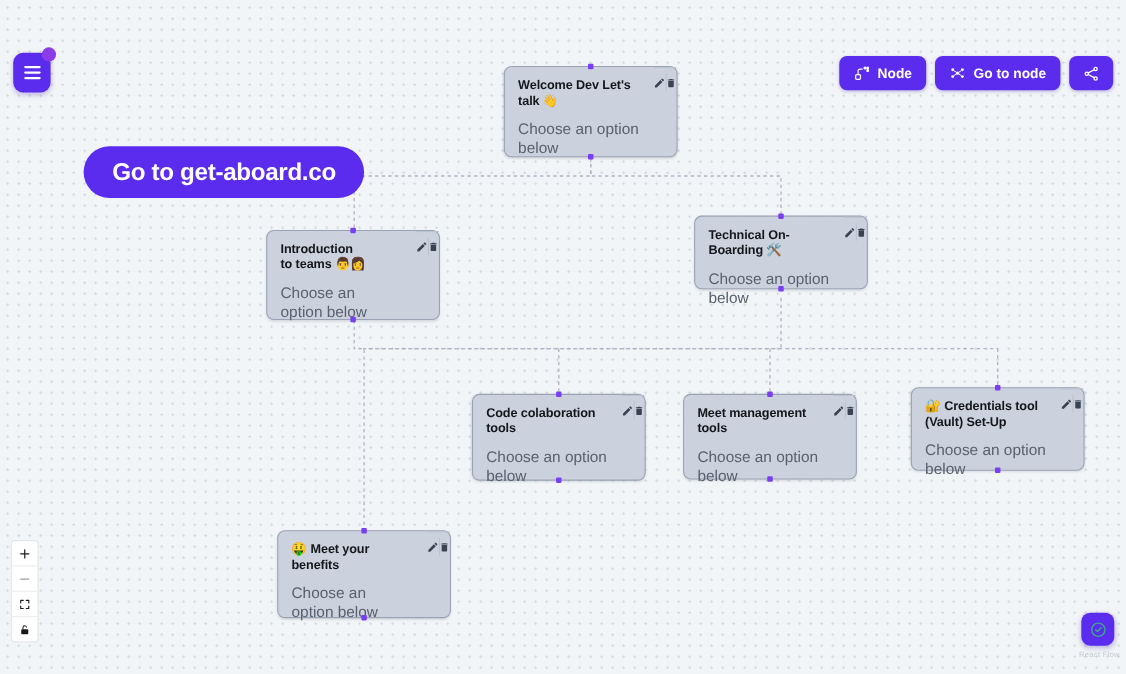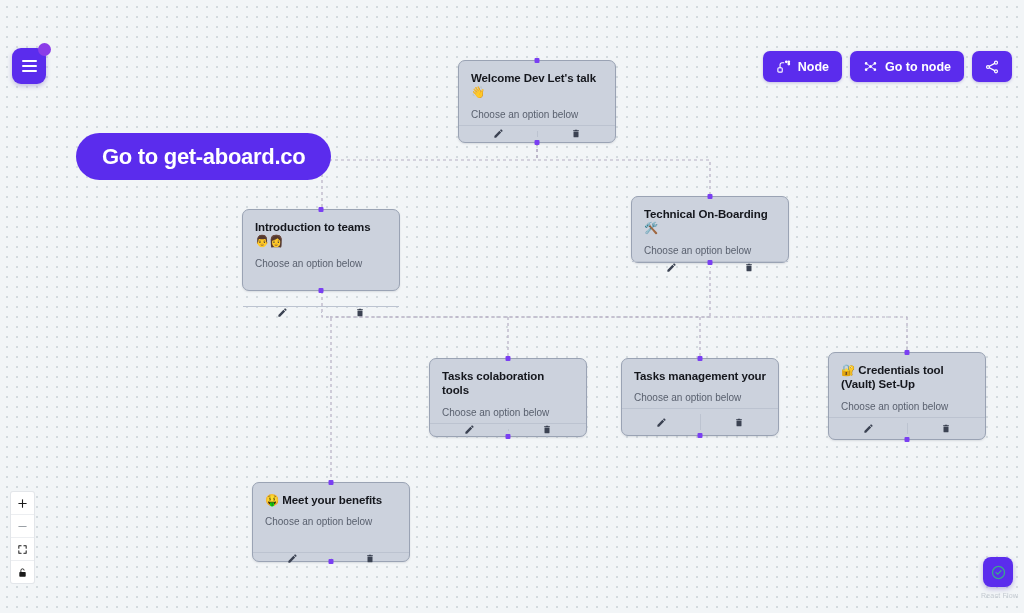--- a/index.html
+++ b/index.html
@@ -33,36 +33,36 @@
 
   
   .node {
     position: absolute;
     background: #ccd2dd;
     border: 1px solid #9aa3b4;
     border-radius: 7px;
     box-sizing: border-box;
     box-shadow: 0 1px 2px rgba(40,50,70,0.13);
     display: flex;
-    flex-direction: column;
+    flex-direction: row;
   }
   .node-body {
     padding: 10px 12px 4px 12px;
     flex: 1 1 auto;
   }
   .node-title {
     font-size: 11.5px;
     font-weight: bold;
     color: #14161c;
     line-height: 1.25;
     letter-spacing: -0.1px;
     margin: 0 0 9px 0;
   }
   .node-sub {
-    font-size: 10px;
+    font-size: 14px;
     color: #59606e;
     margin: 0;
     line-height: 1.2;
   }
   .node-footer {
     height: 26px;
     display: flex;
     align-items: center;
     border-top: 1px solid #bcc3d0;
     position: relative;
@@ -306,60 +306,60 @@
           <path d="M6 19a2 2 0 002 2h8a2 2 0 002-2V7H6v12zM19 4h-3.5l-1-1h-5l-1 1H5v2h14V4z" fill="#3b4252"></path>
         </svg>
       </div>
     </div>
     <span class="handle bottom"></span>
   </div>
 
   <div class="node" style="left:429px; top:358px; width:158px; height:79px;">
     <span class="handle top"></span>
     <div class="node-body">
-      <p class="node-title">Tasks colaboration tools</p>
+      <p class="node-title">Code colaboration tools</p>
       <p class="node-sub">Choose an option below</p>
     </div>
     <div class="node-footer">
       <div class="foot-btn">
         <svg width="11" height="11" viewBox="0 0 24 24">
           <path d="M3 17.25V21h3.75L17.81 9.94l-3.75-3.75L3 17.25zM20.71 7.04a1 1 0 000-1.41l-2.34-2.34a1 1 0 00-1.41 0l-1.83 1.83 3.75 3.75 1.83-1.83z" fill="#3b4252"></path>
         </svg>
       </div>
       <div class="foot-btn">
         <svg width="10" height="11" viewBox="0 0 24 24">
           <path d="M6 19a2 2 0 002 2h8a2 2 0 002-2V7H6v12zM19 4h-3.5l-1-1h-5l-1 1H5v2h14V4z" fill="#3b4252"></path>
         </svg>
       </div>
     </div>
     <span class="handle bottom"></span>
   </div>
 
   <div class="node" style="left:621px; top:358px; width:158px; height:78px;">
     <span class="handle top"></span>
     <div class="node-body">
-      <p class="node-title">Tasks management your</p>
-      <p class="node-sub">Choose an option below</p>
-    </div>
-    <div class="node-footer">
-      <div class="foot-btn">
-        <svg width="11" height="11" viewBox="0 0 24 24">
-          <path d="M3 17.25V21h3.75L17.81 9.94l-3.75-3.75L3 17.25zM20.71 7.04a1 1 0 000-1.41l-2.34-2.34a1 1 0 00-1.41 0l-1.83 1.83 3.75 3.75 1.83-1.83z" fill="#3b4252"></path>
-        </svg>
-      </div>
-      <div class="foot-btn">
-        <svg width="10" height="11" viewBox="0 0 24 24">
-          <path d="M6 19a2 2 0 002 2h8a2 2 0 002-2V7H6v12zM19 4h-3.5l-1-1h-5l-1 1H5v2h14V4z" fill="#3b4252"></path>
-        </svg>
-      </div>
-    </div>
-    <span class="handle bottom"></span>
-  </div>
-
-  <div class="node" style="left:828px; top:352px; width:158px; height:88px;">
+      <p class="node-title">Meet management tools</p>
+      <p class="node-sub">Choose an option below</p>
+    </div>
+    <div class="node-footer">
+      <div class="foot-btn">
+        <svg width="11" height="11" viewBox="0 0 24 24">
+          <path d="M3 17.25V21h3.75L17.81 9.94l-3.75-3.75L3 17.25zM20.71 7.04a1 1 0 000-1.41l-2.34-2.34a1 1 0 00-1.41 0l-1.83 1.83 3.75 3.75 1.83-1.83z" fill="#3b4252"></path>
+        </svg>
+      </div>
+      <div class="foot-btn">
+        <svg width="10" height="11" viewBox="0 0 24 24">
+          <path d="M6 19a2 2 0 002 2h8a2 2 0 002-2V7H6v12zM19 4h-3.5l-1-1h-5l-1 1H5v2h14V4z" fill="#3b4252"></path>
+        </svg>
+      </div>
+    </div>
+    <span class="handle bottom"></span>
+  </div>
+
+  <div class="node" style="left:828px; top:352px; width:158px; height:76px;">
     <span class="handle top"></span>
     <div class="node-body">
       <p class="node-title">🔐 Credentials tool (Vault) Set-Up</p>
       <p class="node-sub">Choose an option below</p>
     </div>
     <div class="node-footer">
       <div class="foot-btn">
         <svg width="11" height="11" viewBox="0 0 24 24">
           <path d="M3 17.25V21h3.75L17.81 9.94l-3.75-3.75L3 17.25zM20.71 7.04a1 1 0 000-1.41l-2.34-2.34a1 1 0 00-1.41 0l-1.83 1.83 3.75 3.75 1.83-1.83z" fill="#3b4252"></path>
         </svg>

